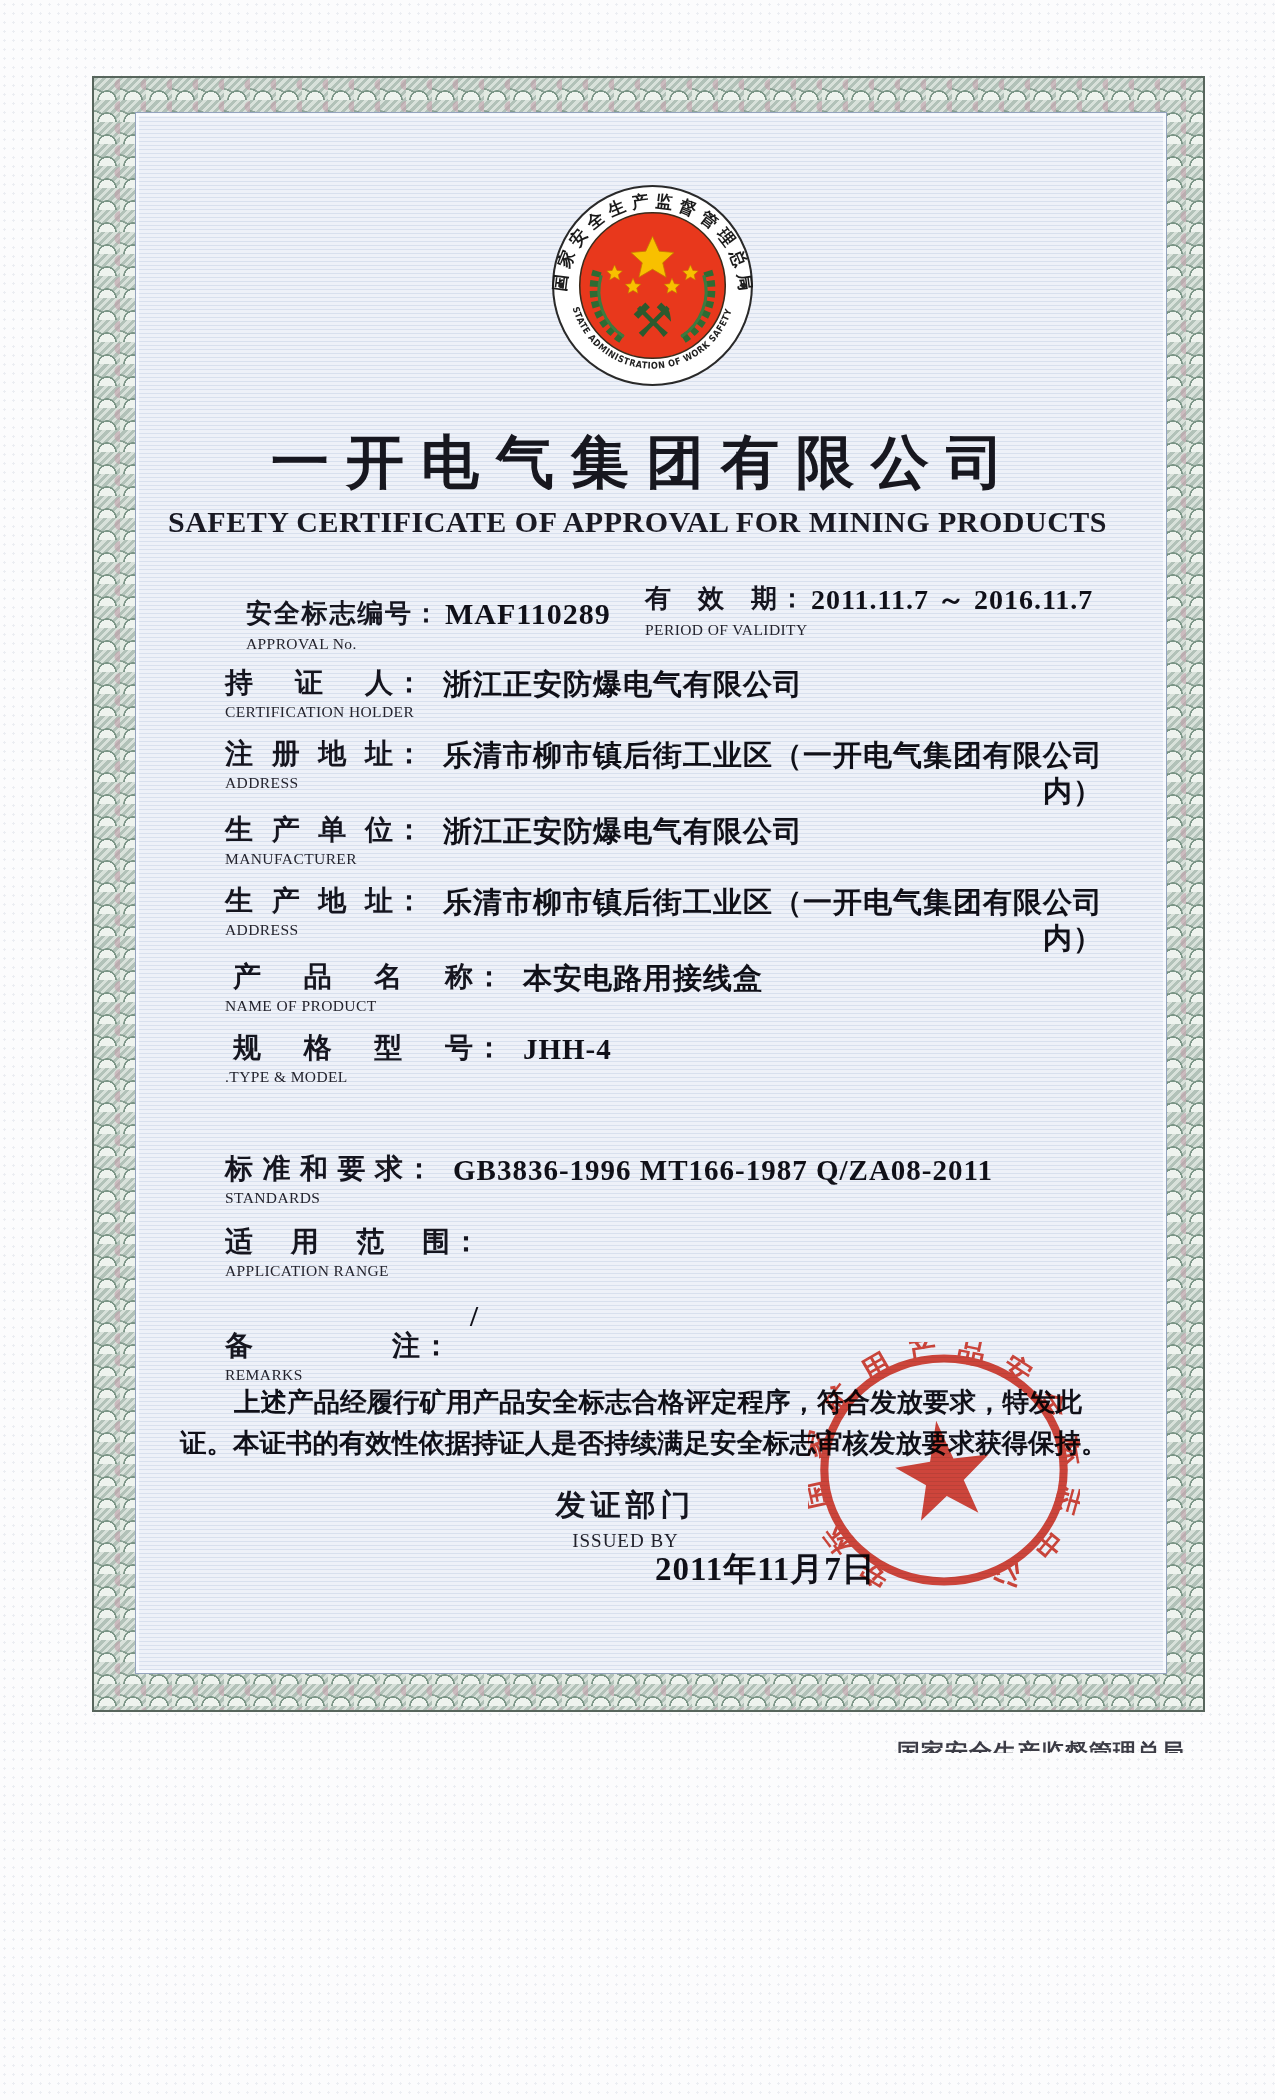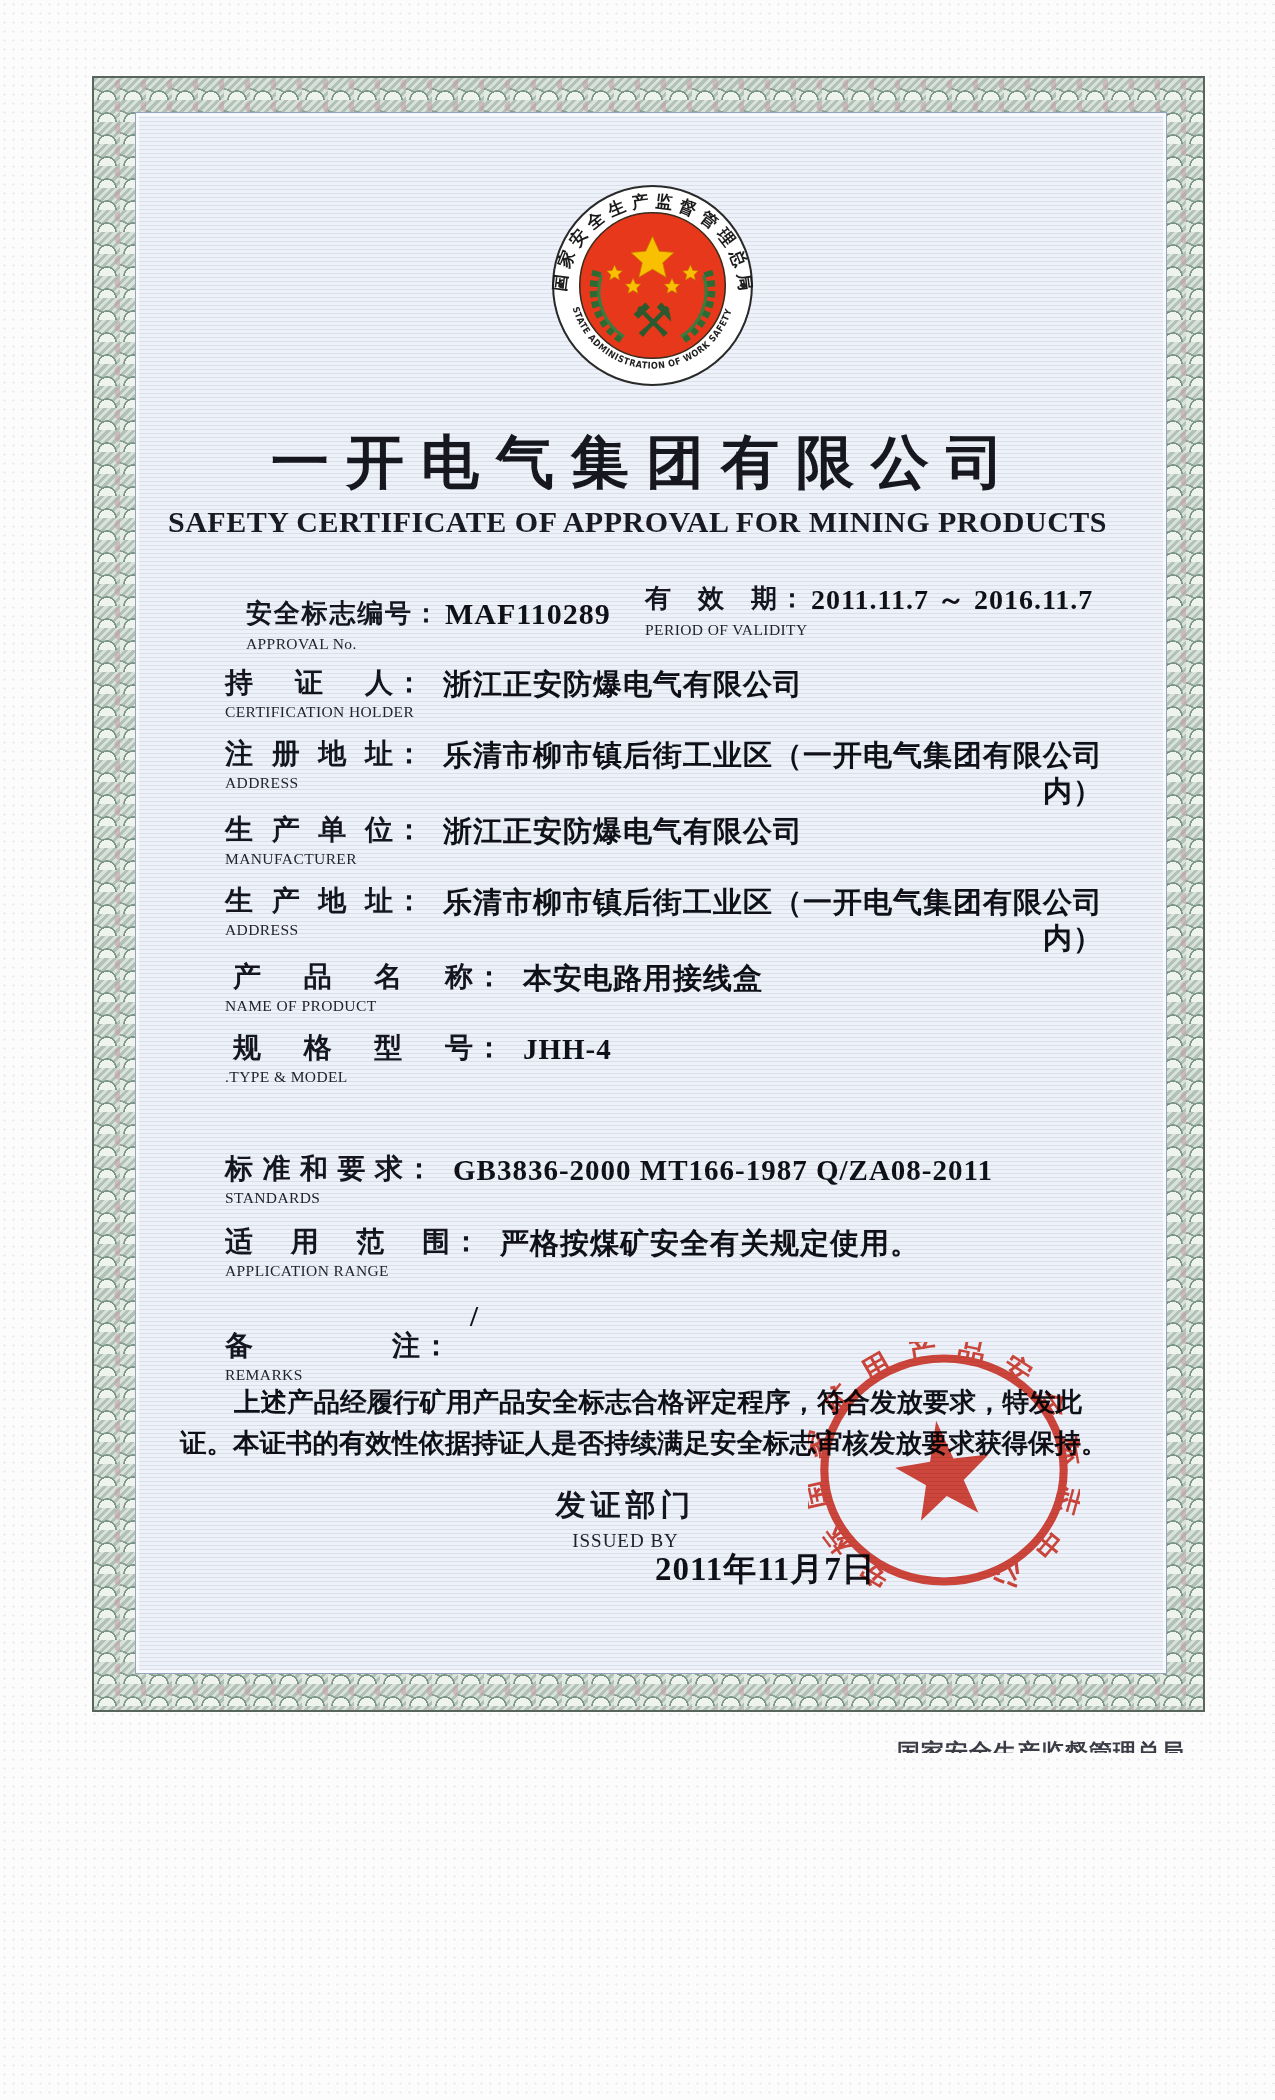--- a/index.html
+++ b/index.html
@@ -285,35 +285,32 @@
 
   <div class="field-row">
     <div class="labelcol">
       <div style="display:flex;">
           <span class="zh-label w178">标准和要求</span>
           <span class="colon">：</span>
         </div>
       <div class="en-label">STANDARDS</div>
     </div>
     <div class="valuecol">
-        <div class="val">GB3836-2000 MT166-1987 Q/ZA08-2011</div>
+        <div class="val">GB3836-1996 MT166-1987 Q/ZA08-2011</div>
       </div>
   </div>
 
   <div class="field-row">
     <div class="labelcol">
       <div style="display:flex;">
           <span class="zh-label w225">适用范围</span>
           <span class="colon">：</span>
         </div>
       <div class="en-label">APPLICATION RANGE</div>
     </div>
-    <div class="valuecol">
-        <div class="val">严格按煤矿安全有关规定使用。</div>
-      </div>
   </div>
 
   <div class="field-row last">
     <div class="labelcol">
       <div style="display:flex;margin-top:31px;">
           <span class="zh-label w195">备注</span>
           <span class="colon">：</span>
         </div>
       <div class="en-label">REMARKS</div>
     </div>

